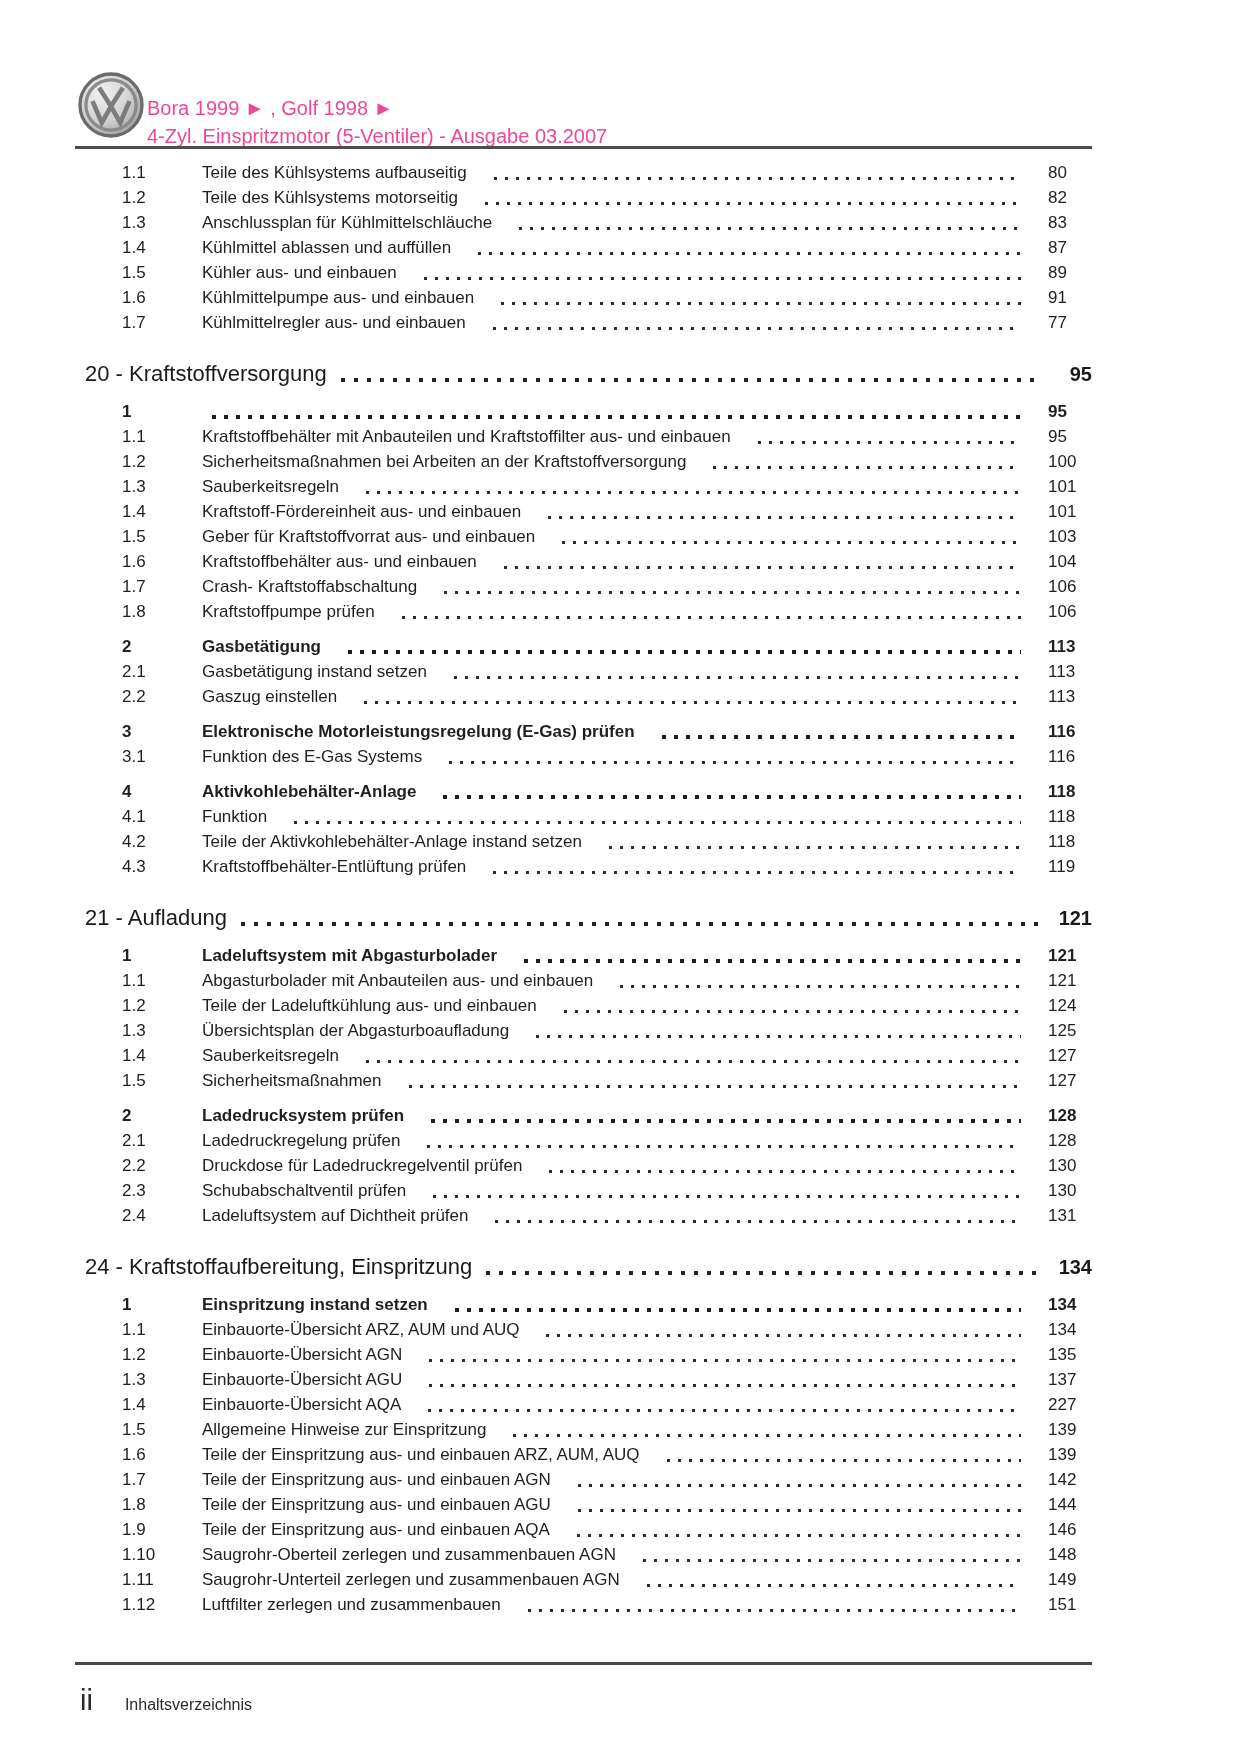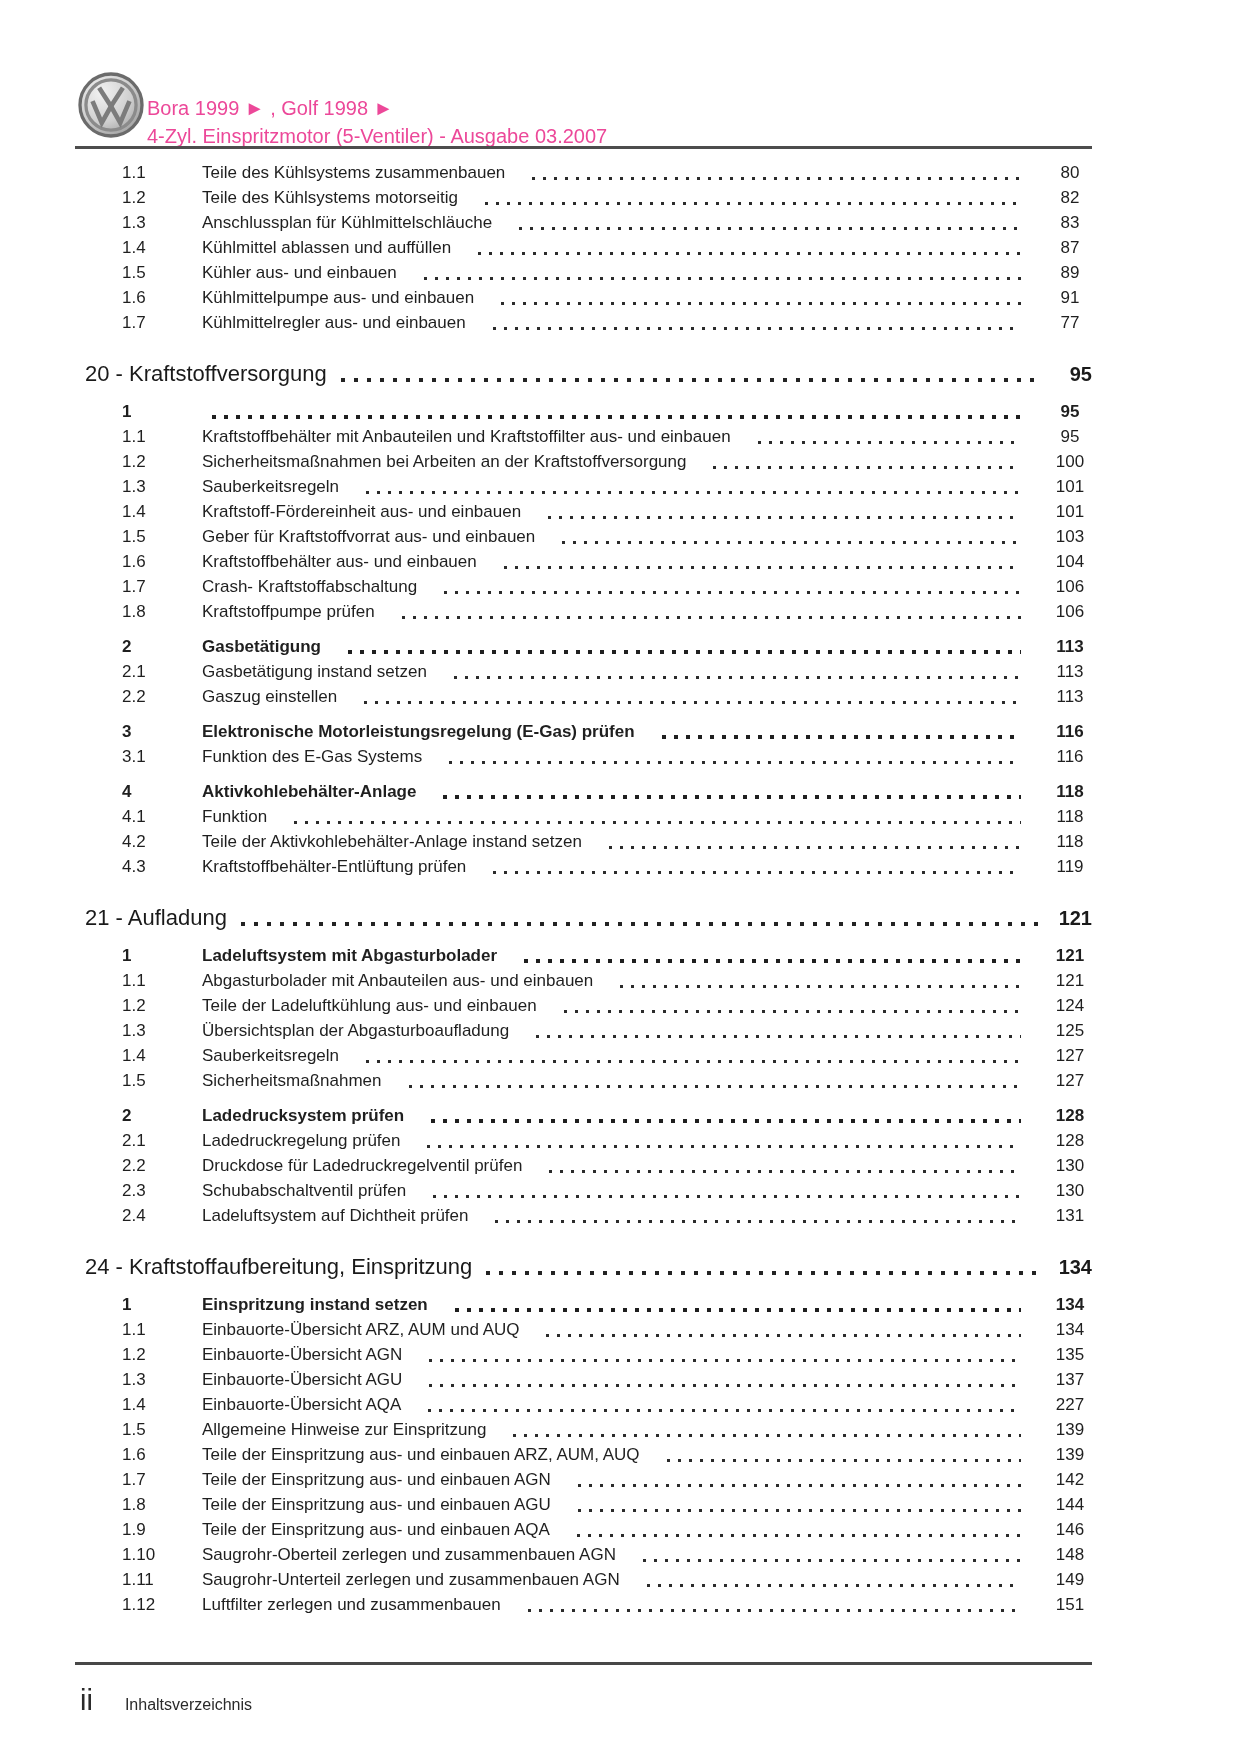--- a/index.html
+++ b/index.html
@@ -28,21 +28,21 @@
   .row {
     display: flex;
     align-items: baseline;
     line-height: 25px;
     font-size: 17px;
     padding-left: 47px;
     gap: 17px;
   }
   .row .num { flex: 0 0 63px; }
   .row .title { white-space: nowrap; }
-  .row .page { min-width: 44px; text-align: center; }
+  .row .page { min-width: 44px; text-align: left; }
   .row .leader {
     flex: 1 1 auto;
     height: 3px;
     align-self: flex-end;
     margin: 0 10px 5px 10px;
     background: repeating-linear-gradient(90deg, #2b2b2b 0 3px, transparent 3px 11px);
   }
   .row.bold { font-weight: bold; margin-top: 10px; }
   .row.bold .leader {
     height: 4px;
@@ -97,21 +97,21 @@
   <div class="header-text">
     <div>Bora 1999 ► , Golf 1998 ►</div>
     <div>4-Zyl. Einspritzmotor (5-Ventiler) - Ausgabe 03.2007</div>
   </div>
 </div>
 <div class="header-rule"></div>
 
 <div class="toc">
   <div class="row">
     <span class="num">1.1</span>
-    <span class="title">Teile des Kühlsystems zusammenbauen</span>
+    <span class="title">Teile des Kühlsystems aufbauseitig</span>
     <span class="leader"></span>
     <span class="page">80</span>
   </div>
 
   <div class="row">
     <span class="num">1.2</span>
     <span class="title">Teile des Kühlsystems motorseitig</span>
     <span class="leader"></span>
     <span class="page">82</span>
   </div>

